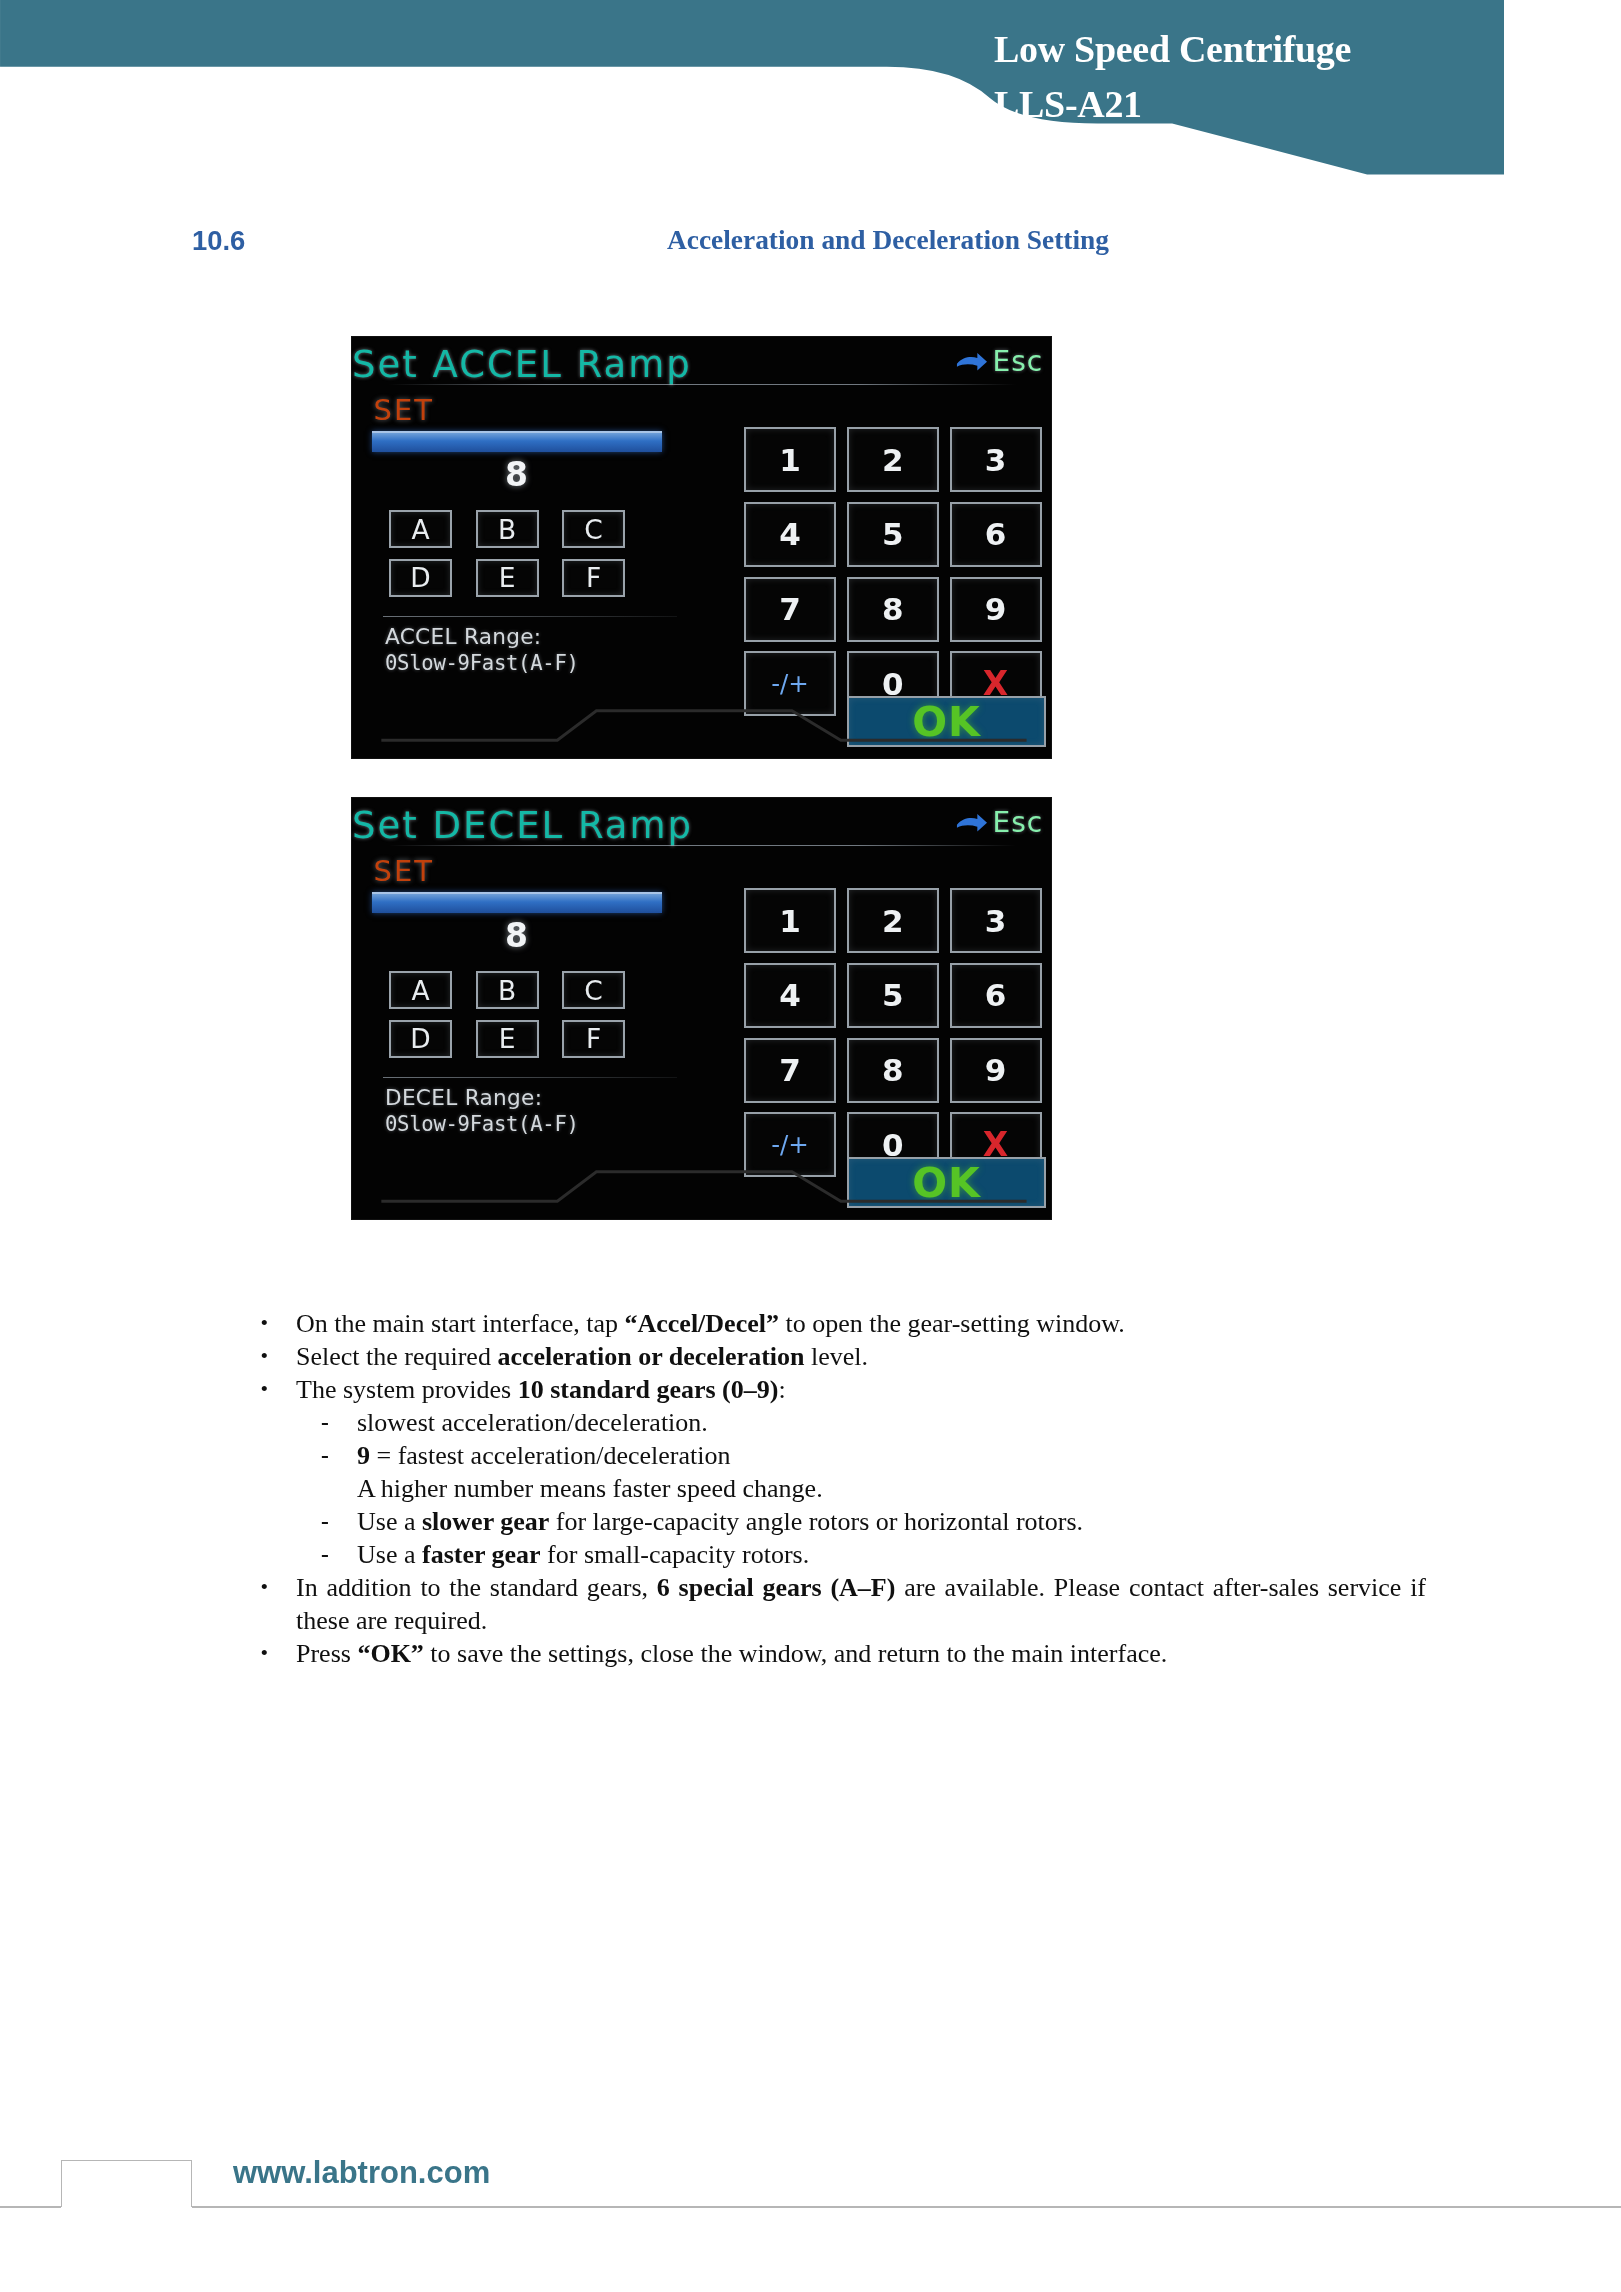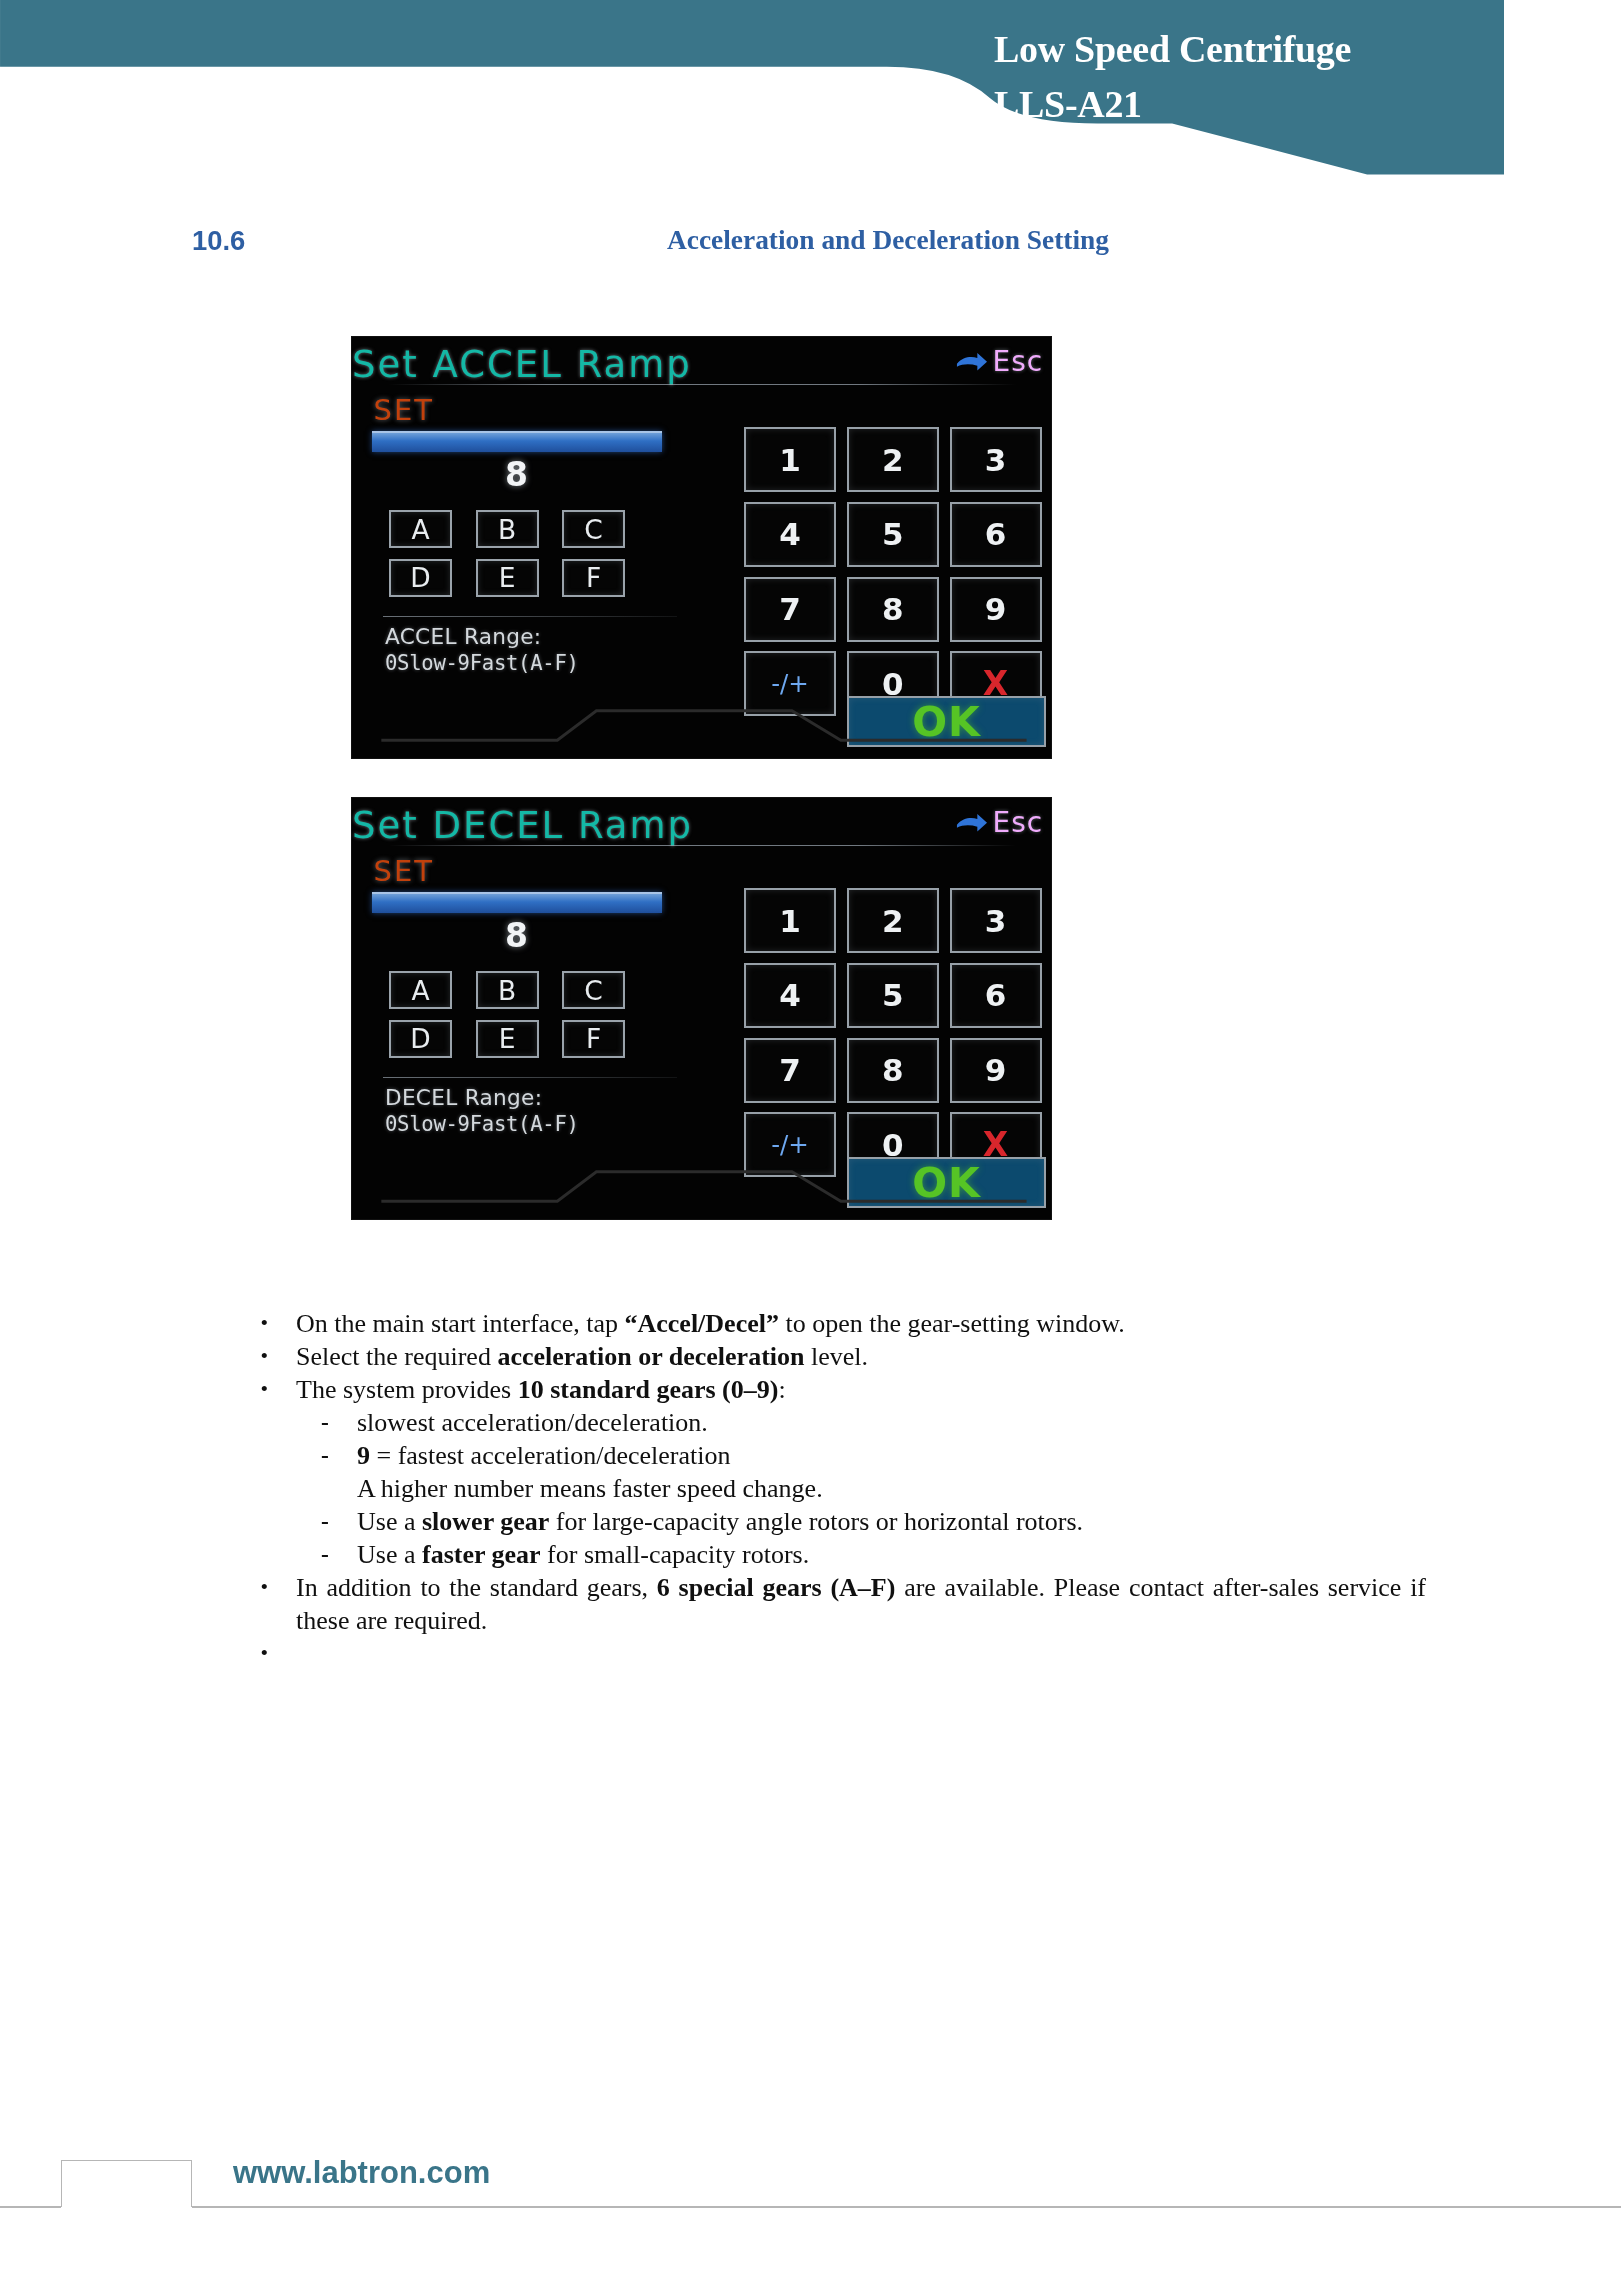--- a/index.html
+++ b/index.html
@@ -68,21 +68,21 @@
     font-family:"DejaVu Sans", sans-serif;
     font-size:37px;letter-spacing:2px;
     text-shadow:0 0 3.9px rgba(190,200,210,.55);
   }
   .esc-group{
     position:absolute;right:7.8px;top:7.8px;
     display:flex;align-items:center;gap:4.9px;
   }
   .esc-arrow{display:block;}
   .esc-label{
-    color:#f0abfc;font-family:"DejaVu Sans", sans-serif;
+    color:#86efac;font-family:"DejaVu Sans", sans-serif;
     font-size:28px;letter-spacing:1px;
     text-shadow:0 0 3.9px rgba(190,200,210,.5);
   }
   .scr-divider{
     position:absolute;left:37px;top:47px;width:627px;height:1px;
     background:linear-gradient(to right,rgba(140,150,160,0),rgba(150,160,170,.75) 25%,rgba(150,160,170,.75) 75%,rgba(140,150,160,0));
   }
 
   .set-label{
     position:absolute;left:21.6px;top:56px;
@@ -390,20 +390,21 @@
     <span><span>Use a </span><b>faster gear</b><span> for small-capacity rotors.</span></span>
   </div>
 
   <div class="bullet-row justify">
     <span class="bl-dot">•</span>
     <span><span>In addition to the standard gears, </span><b>6 special gears (A–F)</b><span> are available. Please contact after-sales service if these are required.</span></span>
   </div>
 
   <div class="bullet-row">
     <span class="bl-dot">•</span>
+    <span><span>Press </span><b>“OK”</b><span> to save the settings, close the window, and return to the main interface.</span></span>
   </div>
 
 </div>
 
 <div id="footer">
   <div id="footer-rule-left"></div>
   <div id="footer-rule-right"></div>
   <div id="page-box"></div>
   <div id="page-num">15</div>
   <div id="footer-url">www.labtron.com</div>

